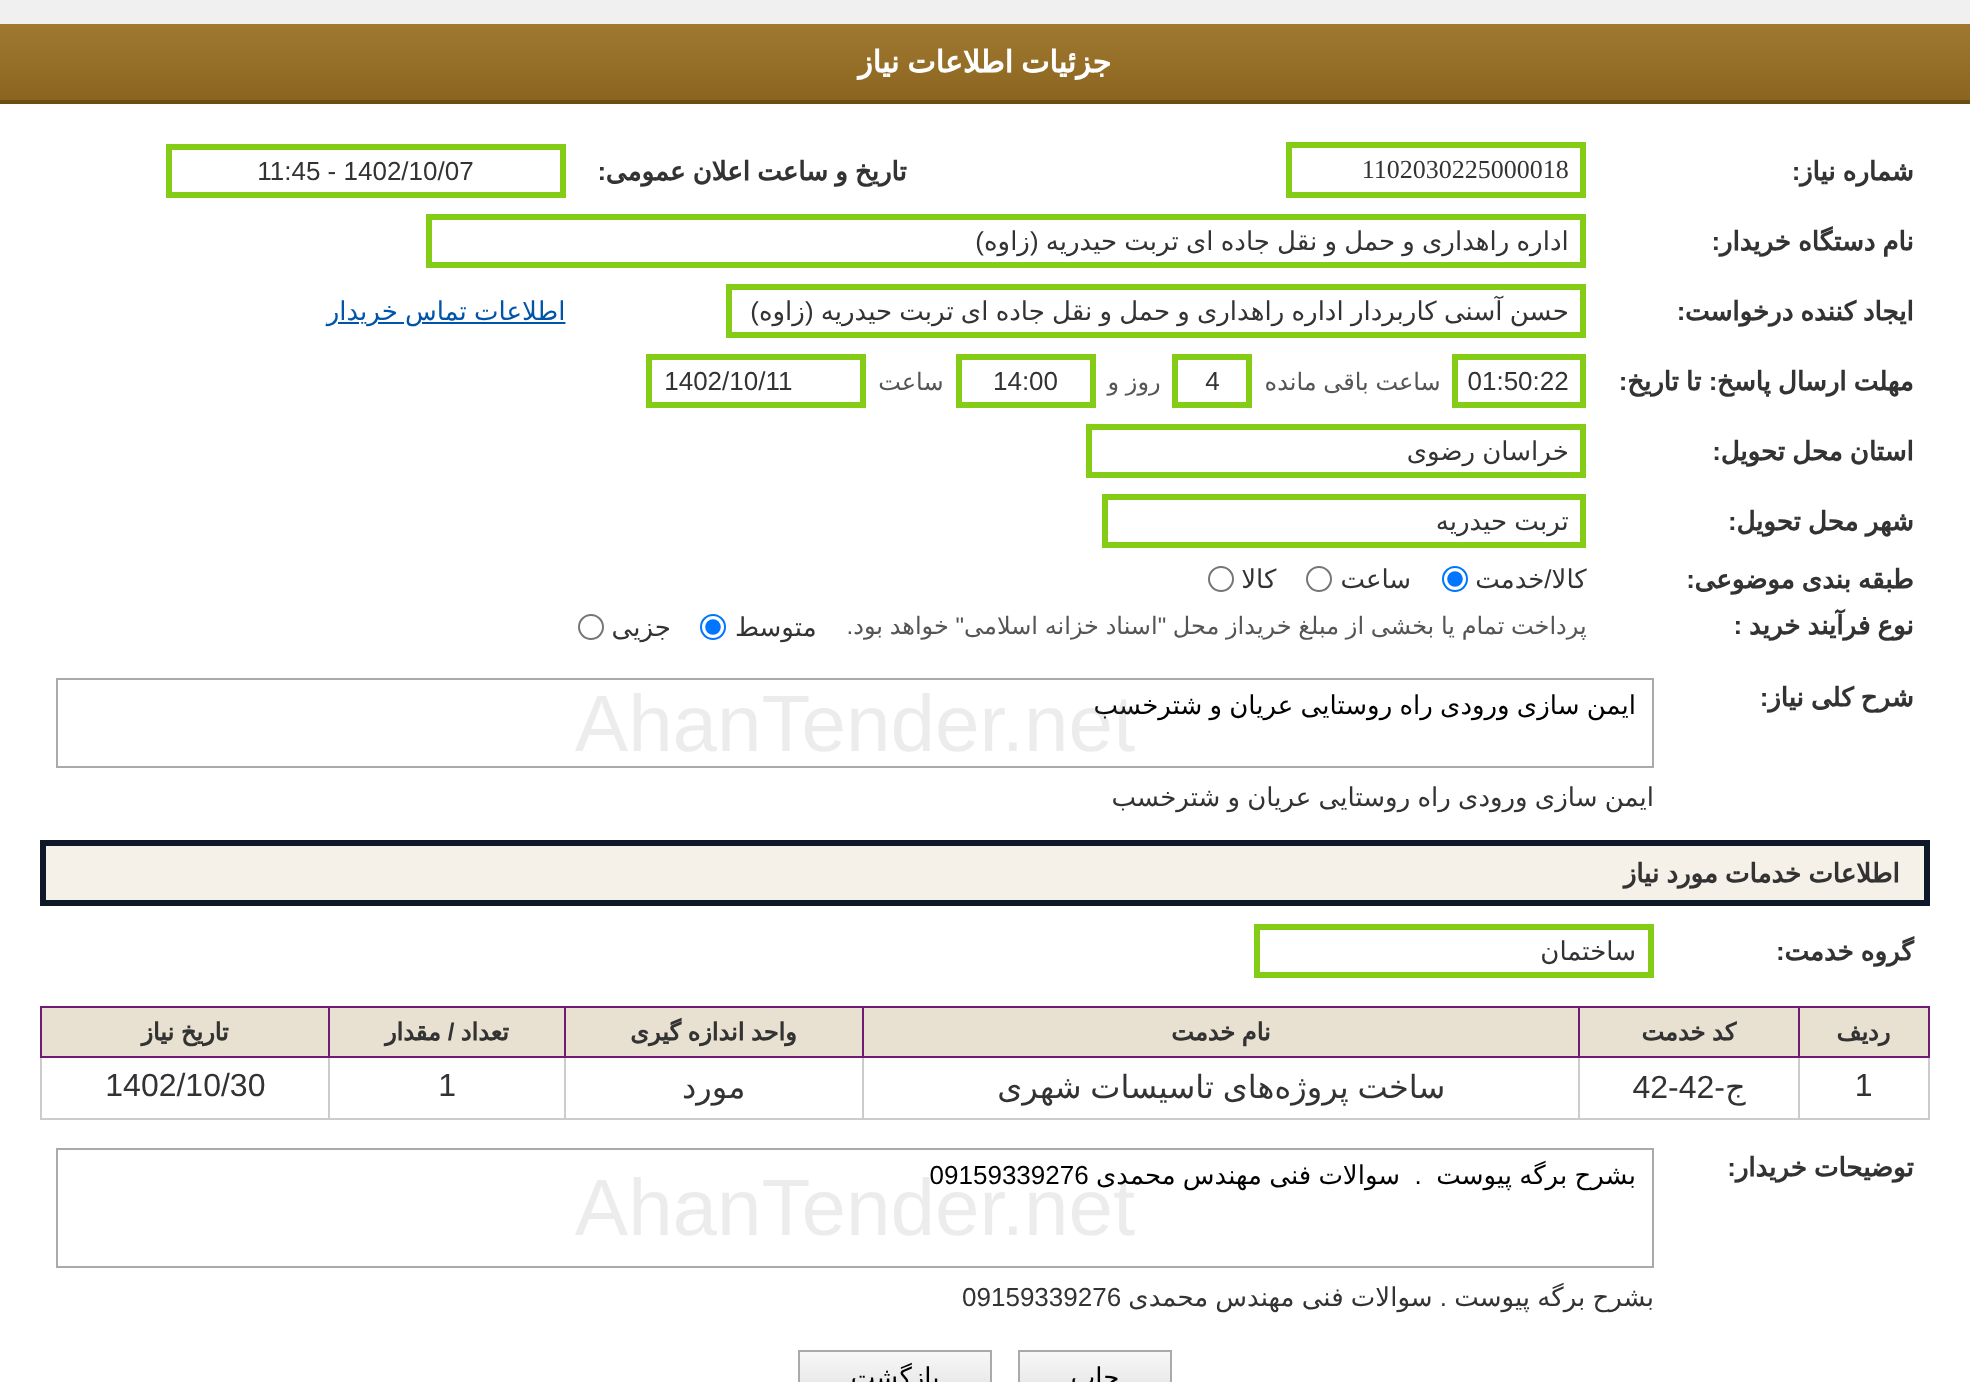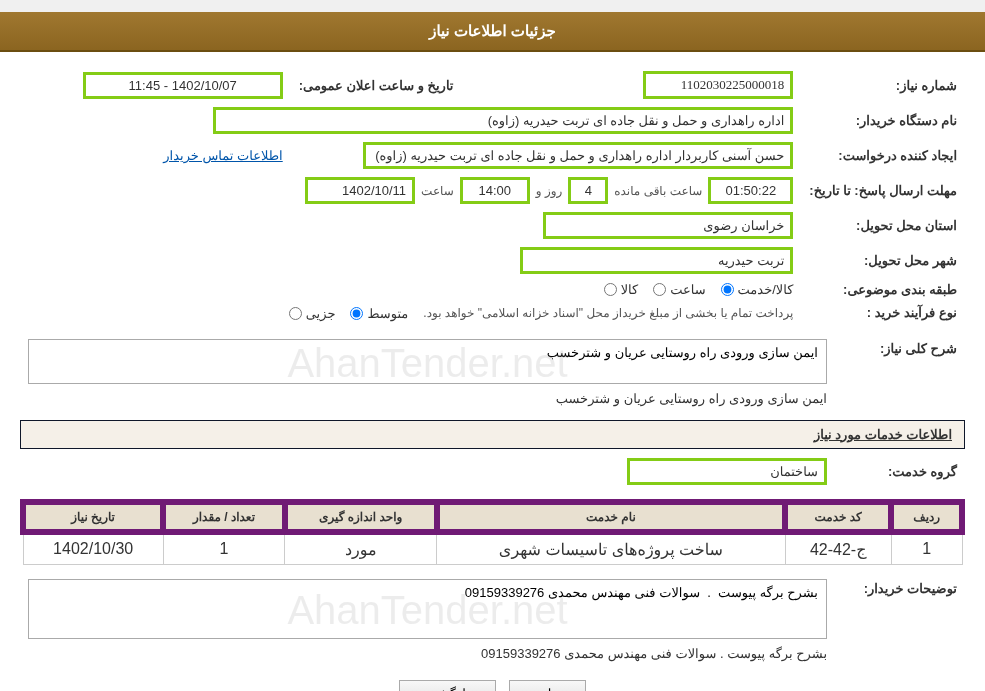--- a/index.html
+++ b/index.html
@@ -69,48 +69,47 @@
       text-align: center;
     }
     .radio-item {
       display: flex;
       align-items: center;
       gap: 4px;
       flex-direction: row-reverse;
     }
     .section-header {
       background: #f5f0e8;
-      border: 1px solid #0f172a;
+      border: 3px solid #0f172a;
       padding: 6px 12px;
       font-weight: bold;
       font-size: 13px;
       color: #333;
       margin: 10px 0 5px 0;
-      text-decoration: underline;
     }
     .description-box {
       border: 1px solid #aaa;
       background: #fff;
       width: 100%;
       min-height: 45px;
       padding: 5px 8px;
       text-align: right;
       resize: none;
       font-family: Tahoma, Arial, sans-serif;
       font-size: 13px;
     }
     .services-table {
       width: 100%;
       border-collapse: collapse;
       margin-top: 5px;
       margin-bottom: 10px;
     }
     .services-table th {
       background: #e8e0d0;
-      border: 6px solid #701a75;
+      border: 1px solid #701a75;
       padding: 5px 8px;
       text-align: center;
       font-size: 12px;
     }
     .services-table td {
       border: 1px solid #ccc;
       padding: 5px 8px;
       text-align: center;
       font-size: 16px;
     }
@@ -197,42 +196,42 @@
         </td>
         <td>
           <span class="contact-link">اطلاعات تماس خریدار</span>
         </td>
       </tr>
 
       <tr>
         <td class="label-cell">مهلت ارسال پاسخ: تا تاریخ:</td>
         <td class="value-cell" colspan="4">
           <span style="display:inline-flex; align-items:center; gap:6px; flex-direction:row-reverse;">
-            <span class="input-box" style="width:110px; text-align:right;">1402/10/11</span>
+            <span class="input-box" style="width:110px; text-align:left;">1402/10/11</span>
             <span class="small-label">ساعت</span>
             <span class="input-box" style="width:70px; text-align:center;">14:00</span>
             <span class="small-label">روز و</span>
             <span class="input-box" style="width:40px; text-align:center;">4</span>
             <span class="small-label">ساعت باقی مانده</span>
-            <span class="input-box" style="width:85px; text-align:center;">01:50:22</span>
+            <span class="input-box" style="width:67px; text-align:center;">01:50:22</span>
           </span>
         </td>
       </tr>
 
       <tr>
         <td class="label-cell">استان محل تحویل:</td>
         <td class="value-cell" colspan="4">
           <span class="input-box" style="width:250px; text-align:right;">خراسان رضوی</span>
         </td>
       </tr>
 
       <tr>
         <td class="label-cell">شهر محل تحویل:</td>
         <td class="value-cell" colspan="4">
-          <span class="input-box" style="width:273px; text-align:right;">تربت حیدریه</span>
+          <span class="input-box" style="width:242px; text-align:right;">تربت حیدریه</span>
         </td>
       </tr>
 
       <tr>
         <td class="label-cell">طبقه بندی موضوعی:</td>
         <td class="value-cell" colspan="4">
           <span style="display:inline-flex; align-items:center; gap:15px; flex-direction:row-reverse;">
             <label class="radio-item">
               <input type="radio" name="category" style="">
               <span>کالا</span>

